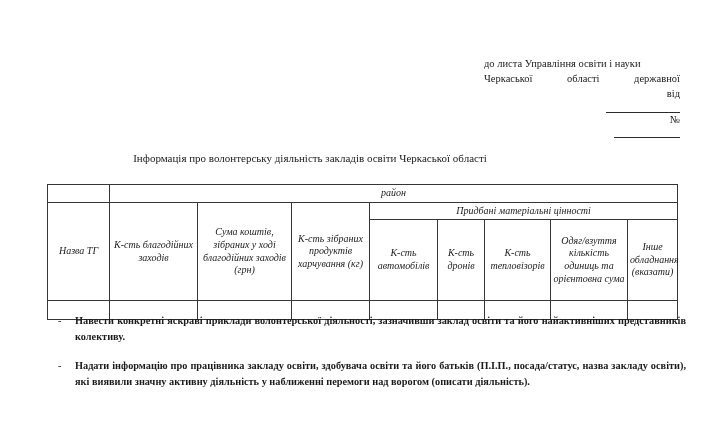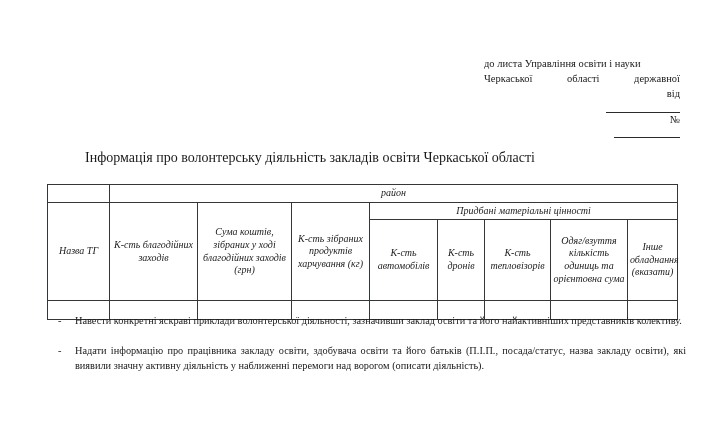--- a/index.html
+++ b/index.html
@@ -49,21 +49,21 @@
   .rule-date { width: 74px; }
   .rule-num  { width: 66px; }
 
   
   .doc-title {
     position: absolute;
     left: 0;
     top: 150px;
     width: 620px;
     text-align: center;
-    font-size: 14px;
+    font-size: 11px;
     line-height: 16px;
   }
 
   
   .table-wrap {
     position: absolute;
     left: 47px;
     top: 184px;
     width: 630px;
     font-style: italic;
@@ -102,20 +102,21 @@
     margin-bottom: 14px;
   }
   .note-dash {
     flex: 0 0 17px;
     text-align: left;
     line-height: 15.5px;
   }
   .note-text {
     flex: 1 1 auto;
     text-align: justify;
+    font-weight: bold;
   }
 </style>
 </head>
 <body>
 
 <div class="doc-header">
   <div class="hline">до листа Управління освіти і науки</div>
   <div class="hline just">Черкаської області державної</div>
   <div class="from-line">
     <span class="lbl">від</span>

